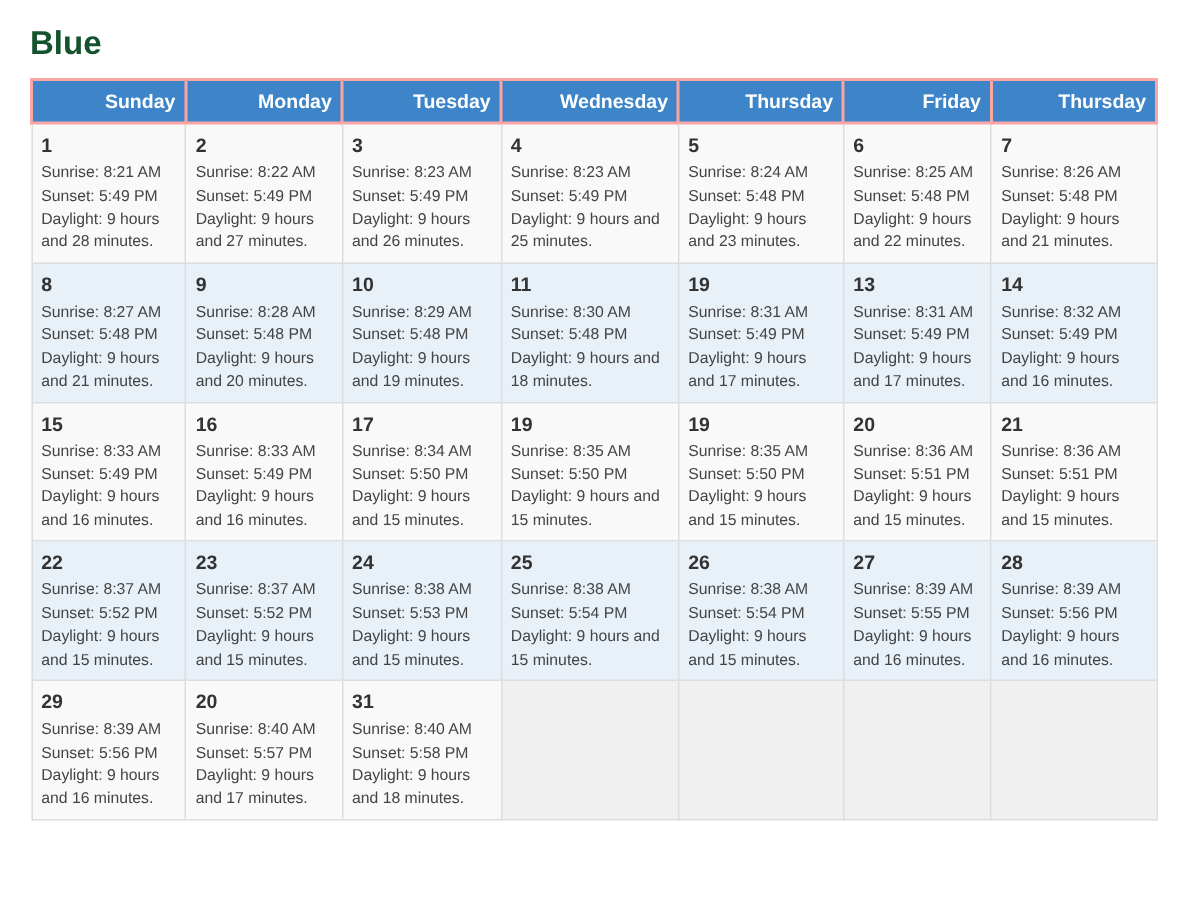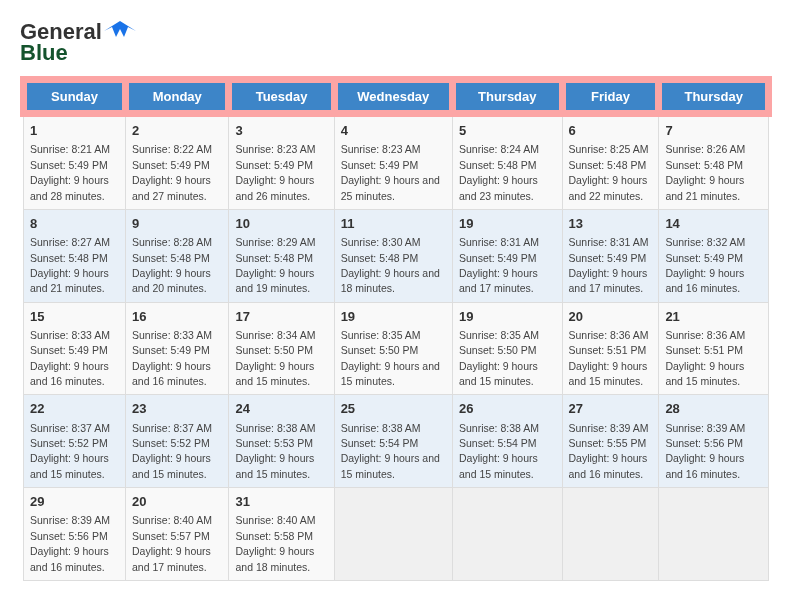--- a/index.html
+++ b/index.html
@@ -35,25 +35,25 @@
       color: #555;
     }
     table {
       width: 100%;
       border-collapse: collapse;
       font-size: 11px;
     }
     thead tr th {
       background-color: #3d85c8;
       color: #fff;
-      text-align: center;
+      text-align: right;
       padding: 6px 6px;
       font-size: 13px;
       font-weight: bold;
-      border: 7px solid #fca5a5;
+      border: 2px solid #fca5a5;
     }
     tbody tr {
       vertical-align: top;
     }
     tbody tr:nth-child(odd) {
       background-color: #f9f9f9;
     }
     tbody tr:nth-child(even) {
       background-color: #e8f0f8;
     }
@@ -76,28 +76,20 @@
     }
     .empty-cell {
       background: #f0f0f0;
     }
   </style>
 </head>
 <body>
 
 <div class="header-area">
   <div class="logo">
-    <div style="display:flex; align-items:center;">
-      <div style="font-size:22px; font-weight:bold; color:#333; line-height:1.1;">
-        <span style="color:#333;">General</span>
-      </div>
-      <svg width="32" height="22" viewBox="0 0 32 22" style="margin-left:2px; margin-top:-4px;">
-        <polygon points="16,2 32,12 24,8 20,18 16,10 12,18 8,8 0,12" fill="#1a73e8"></polygon>
-      </svg>
-    </div>
     <div style="font-size:22px; font-weight:bold; color:#14532d; margin-top:-4px;">Blue</div>
   </div>
   <div class="title-area">
     <h1></h1>
     <h2></h2>
   </div>
 </div>
 
 <table>
   <thead>

